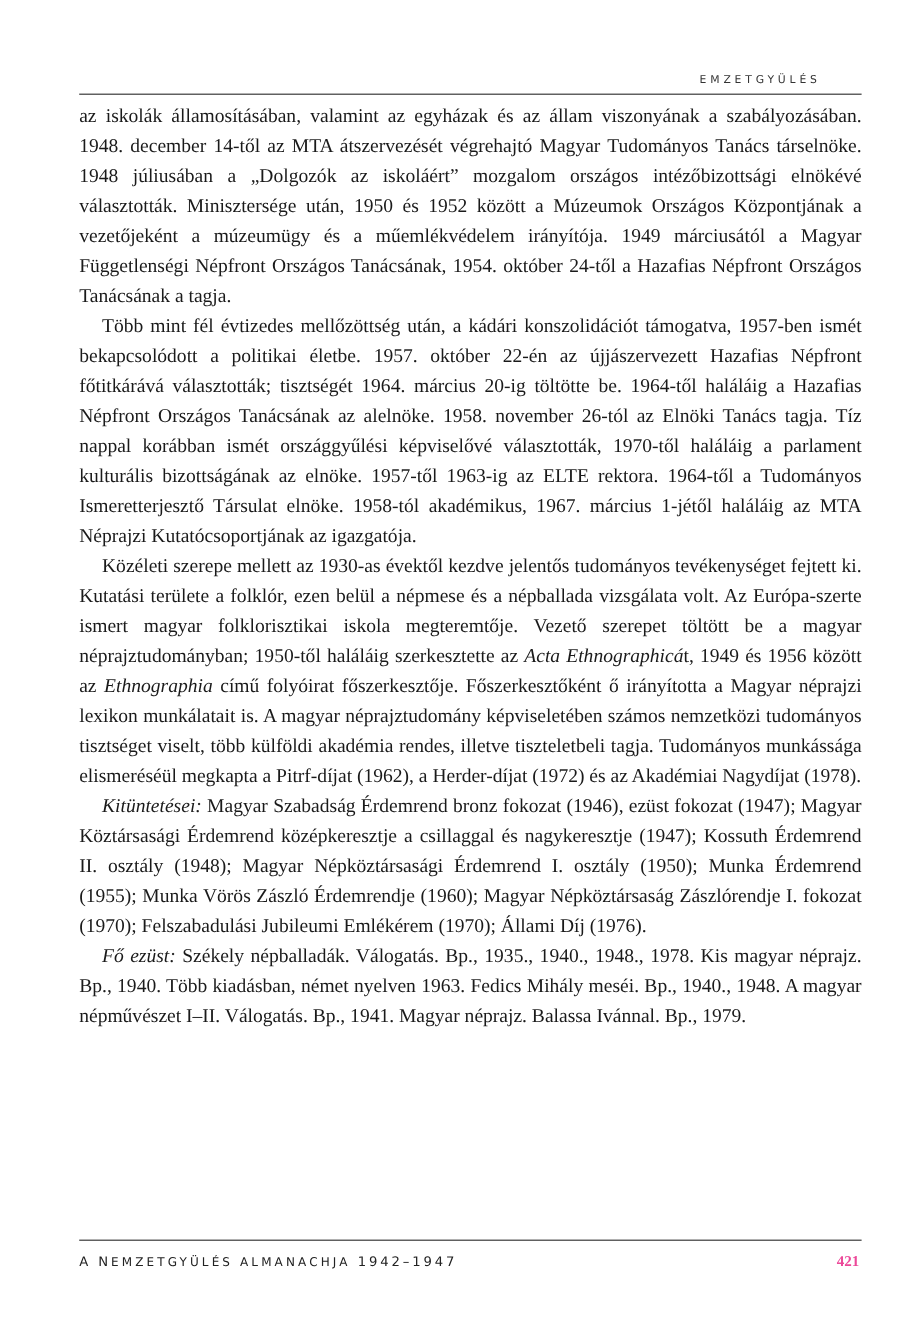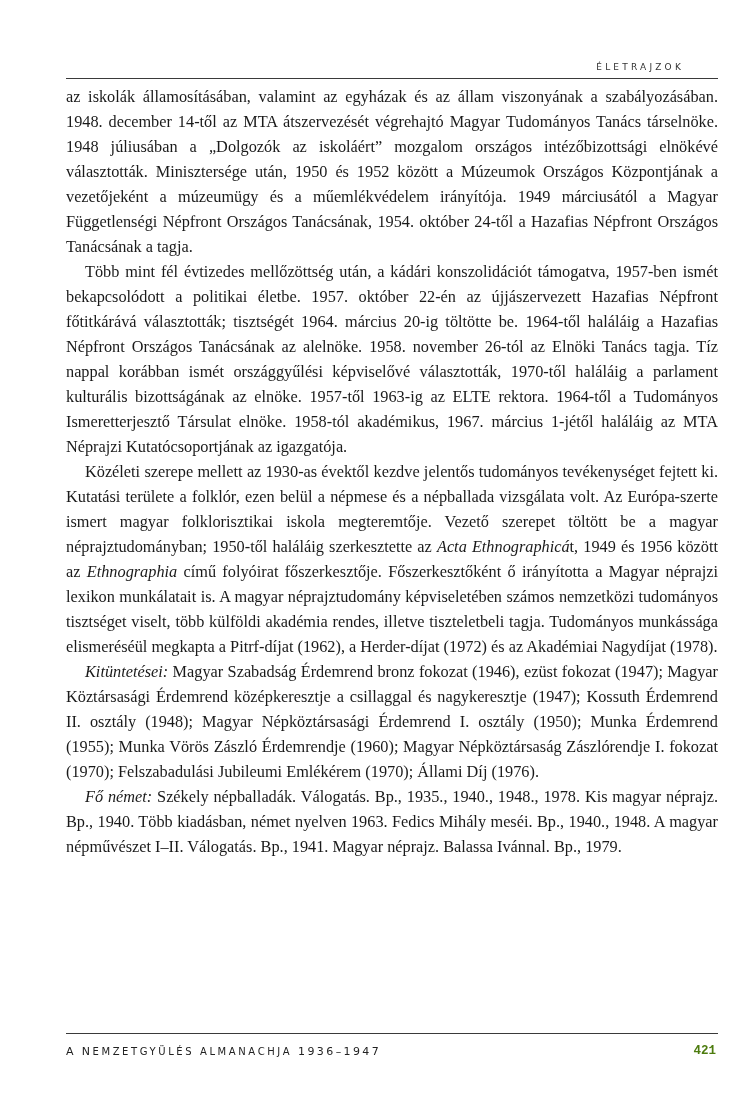--- a/index.html
+++ b/index.html
@@ -20,32 +20,32 @@
   .body-text p { margin:0; }
   .body-text p.indent { text-indent:19px; }
   .body-text i { }
   .footer-title {
     position:absolute; left:66px; top:1045px;
     font-family:"DejaVu Sans", sans-serif; font-size:11px; letter-spacing:2.4px; color:#222;
   }
   .footer-title .sc { font-size:10px; letter-spacing:2.6px; }
   .page-number {
     position:absolute; right:34px; top:1044px;
-    font-family:Liberation Mono, monospace; font-weight:bold; font-size:12.5px; color:#4d7c0f;
+    font-family:Liberation Serif, serif; font-weight:bold; font-size:12.5px; color:#ec4899;
   }
 </style>
 </head>
 <body>
 
-<div class="header-label">ÉLETRAJZOK</div>
+<div class="header-label">EMZETGYÜLÉS</div>
 <div class="rule top"></div>
 
 <div class="body-text">
   <p>az iskolák államosításában, valamint az egyházak és az állam viszonyának a szabályozásában. 1948. december 14-től az MTA átszervezését végrehajtó Magyar Tudományos Tanács társelnöke. 1948 júliusában a „Dolgozók az iskoláért” mozgalom országos intézőbizottsági elnökévé választották. Minisztersége után, 1950 és 1952 között a Múzeumok Országos Központjának a vezetőjeként a múzeumügy és a műemlékvédelem irányítója. 1949 márciusától a Magyar Függetlenségi Népfront Országos Tanácsának, 1954. október 24-től a Hazafias Népfront Országos Tanácsának a tagja.</p>
   <p class="indent">Több mint fél évtizedes mellőzöttség után, a kádári konszolidációt támogatva, 1957-ben ismét bekapcsolódott a politikai életbe. 1957. október 22-én az újjászervezett Hazafias Népfront főtitkárává választották; tisztségét 1964. március 20-ig töltötte be. 1964-től haláláig a Hazafias Népfront Országos Tanácsának az alelnöke. 1958. november 26-tól az Elnöki Tanács tagja. Tíz nappal korábban ismét országgyűlési képviselővé választották, 1970-től haláláig a parlament kulturális bizottságának az elnöke. 1957-től 1963-ig az ELTE rektora. 1964-től a Tudományos Ismeretterjesztő Társulat elnöke. 1958-tól akadémikus, 1967. március 1-jétől haláláig az MTA Néprajzi Kutatócsoportjának az igazgatója.</p>
   <p class="indent"><span>Közéleti szerepe mellett az 1930-as évektől kezdve jelentős tudományos tevékenységet fejtett ki. Kutatási területe a folklór, ezen belül a népmese és a népballada vizsgálata volt. Az Európa-szerte ismert magyar folklorisztikai iskola megteremtője. Vezető szerepet töltött be a magyar néprajztudományban; 1950-től haláláig szerkesztette az </span><i>Acta Ethnographicá</i><span>t, 1949 és 1956 között az </span><i>Ethnographia</i><span> című folyóirat főszerkesztője. Főszerkesztőként ő irányította a Magyar néprajzi lexikon munkálatait is. A magyar néprajztudomány képviseletében számos nemzetközi tudományos tisztséget viselt, több külföldi akadémia rendes, illetve tiszteletbeli tagja. Tudományos munkássága elismeréséül megkapta a Pitrf-díjat (1962), a Herder-díjat (1972) és az Akadémiai Nagydíjat (1978).</span></p>
   <p class="indent"><i>Kitüntetései:</i><span> Magyar Szabadság Érdemrend bronz fokozat (1946), ezüst fokozat (1947); Magyar Köztársasági Érdemrend középkeresztje a csillaggal és nagykeresztje (1947); Kossuth Érdemrend II. osztály (1948); Magyar Népköztársasági Érdemrend I. osztály (1950); Munka Érdemrend (1955); Munka Vörös Zászló Érdemrendje (1960); Magyar Népköztársaság Zászlórendje I. fokozat (1970); Felszabadulási Jubileumi Emlékérem (1970); Állami Díj (1976).</span></p>
-  <p class="indent"><i>Fő német:</i><span> Székely népballadák. Válogatás. Bp., 1935., 1940., 1948., 1978. Kis magyar néprajz. Bp., 1940. Több kiadásban, német nyelven 1963. Fedics Mihály meséi. Bp., 1940., 1948. A magyar népművészet I–II. Válogatás. Bp., 1941. Magyar néprajz. Balassa Ivánnal. Bp., 1979.</span></p>
+  <p class="indent"><i>Fő ezüst:</i><span> Székely népballadák. Válogatás. Bp., 1935., 1940., 1948., 1978. Kis magyar néprajz. Bp., 1940. Több kiadásban, német nyelven 1963. Fedics Mihály meséi. Bp., 1940., 1948. A magyar népművészet I–II. Válogatás. Bp., 1941. Magyar néprajz. Balassa Ivánnal. Bp., 1979.</span></p>
 </div>
 
 <div class="rule bottom"></div>
-<div class="footer-title"><span>A</span> <span>N</span><span class="sc">EMZETGYÜLÉS ALMANACHJA</span> <span>1936–1947</span></div>
+<div class="footer-title"><span>A</span> <span>N</span><span class="sc">EMZETGYÜLÉS ALMANACHJA</span> <span>1942–1947</span></div>
 <div class="page-number">421</div>
 
 </body></html>

